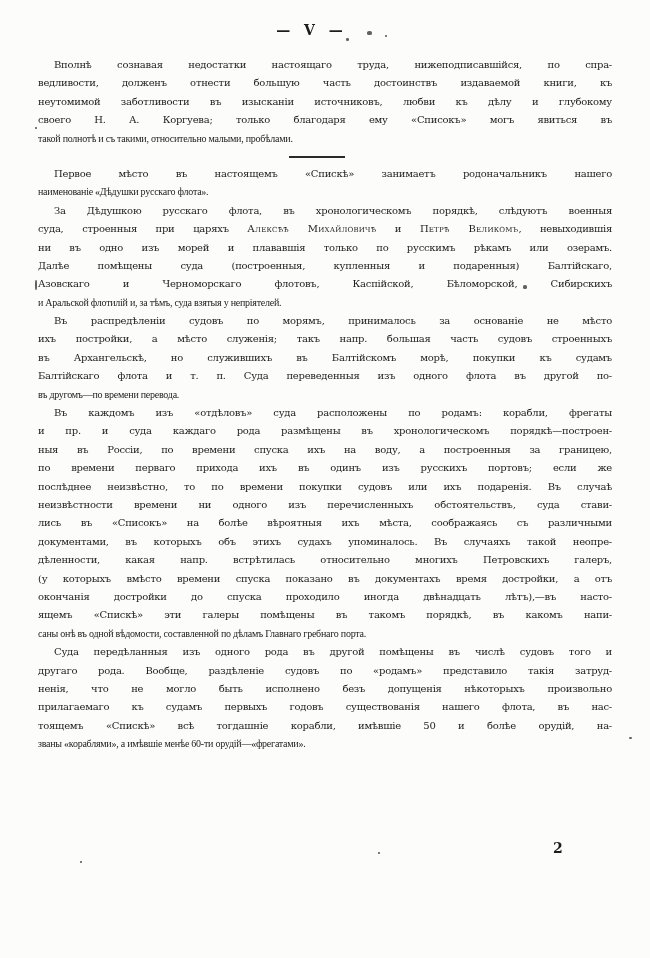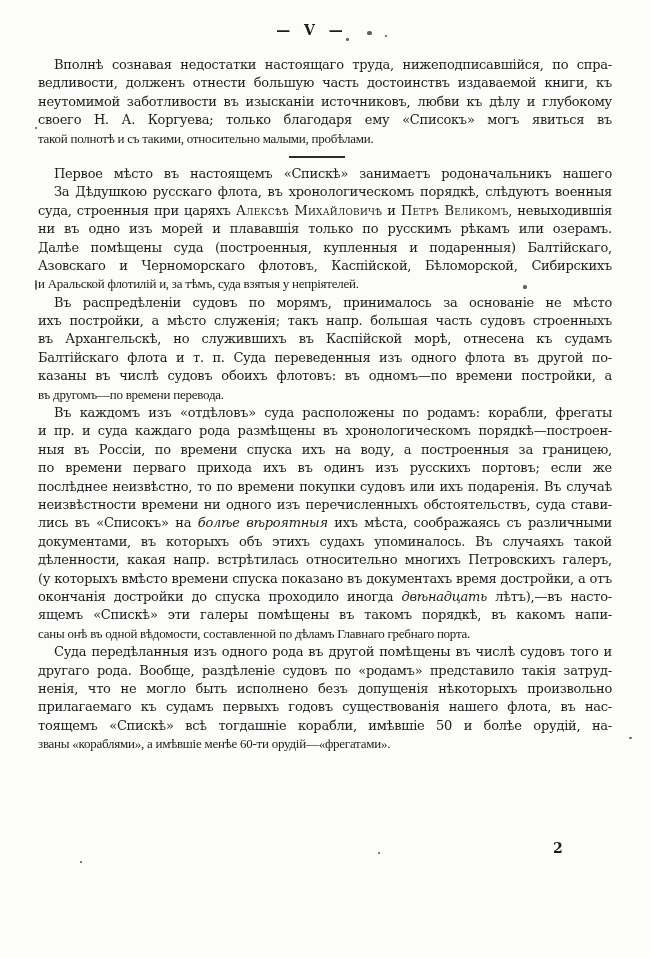--- a/index.html
+++ b/index.html
@@ -33,31 +33,31 @@
   .text-block {
     position: absolute;
     left: 38px;
     top: 56px;
     width: 574px;
   }
   .paragraph { margin: 0; }
   .line {
     height: 18.4px;
     line-height: 18.4px;
-    font-size: 13px;
+    font-size: 10px;
     letter-spacing: -0.25px;
     text-align: justify;
     text-align-last: justify;
     overflow: hidden;
     white-space: normal;
   }
   .line.first { text-indent: 16px; }
   .line.last  { text-align-last: left; font-family: Liberation Serif, serif; }
   .plain { }
-  .italic { font-style: italic; }
+  .italic { }
   .smallcaps { font-variant: small-caps; letter-spacing: 0.2px; }
   .divider {
     width: 56px;
     height: 0;
     border-top: 2px solid #2a2a2a;
     margin: 8px auto 7px auto;
     position: relative;
     left: -8px;
   }
   .page-number {
@@ -85,35 +85,35 @@
       <div class="paragraph">
         <div class="line first"><span class="plain">Вполнѣ сознавая недостатки настоящаго труда, нижеподписавшійся, по спра-</span></div>
         <div class="line"><span class="plain">ведливости, долженъ отнести большую часть достоинствъ издаваемой книги, къ</span></div>
         <div class="line"><span class="plain">неутомимой заботливости въ изысканіи источниковъ, любви къ дѣлу и глубокому</span></div>
         <div class="line"><span class="plain">своего Н. А. Коргуева; только благодаря ему «Списокъ» могъ явиться въ</span></div>
         <div class="line last"><span class="plain">такой полнотѣ и съ такими, относительно малыми, пробѣлами.</span></div>
       </div>
       <div class="divider"></div>
       <div class="paragraph">
         <div class="line first"><span class="plain">Первое мѣсто въ настоящемъ «Спискѣ» занимаетъ родоначальникъ нашего</span></div>
+        <div class="line last"><span class="plain">наименованіе «Дѣдушки русскаго флота».</span></div>
       </div>
       <div class="paragraph">
         <div class="line first"><span class="plain">За Дѣдушкою русскаго флота, въ хронологическомъ порядкѣ, слѣдуютъ военныя</span></div>
         <div class="line"><span class="plain">суда, строенныя при царяхъ </span><span class="smallcaps">Алексѣѣ Михайловичѣ</span><span class="plain"> и </span><span class="smallcaps">Петрѣ Великомъ</span><span class="plain">, невыходившія</span></div>
         <div class="line"><span class="plain">ни въ одно изъ морей и плававшія только по русскимъ рѣкамъ или озерамъ.</span></div>
         <div class="line"><span class="plain">Далѣе помѣщены суда (построенныя, купленныя и подаренныя) Балтійскаго,</span></div>
         <div class="line"><span class="plain">Азовскаго и Черноморскаго флотовъ, Каспійской, Бѣломорской, Сибирскихъ</span></div>
         <div class="line last"><span class="plain">и Аральской флотилій и, за тѣмъ, суда взятыя у непріятелей.</span></div>
       </div>
       <div class="paragraph">
         <div class="line first"><span class="plain">Въ распредѣленіи судовъ по морямъ, принималось за основаніе не мѣсто</span></div>
         <div class="line"><span class="plain">ихъ постройки, а мѣсто служенія; такъ напр. большая часть судовъ строенныхъ</span></div>
-        <div class="line"><span class="plain">въ Архангельскѣ, но служившихъ въ Каспійской морѣ, отнесена къ судамъ</span></div>
+        <div class="line"><span class="plain">въ Архангельскѣ, но служившихъ въ Балтійскомъ морѣ, покупки къ судамъ</span></div>
         <div class="line"><span class="plain">Балтійскаго флота и т. п. Суда переведенныя изъ одного флота въ другой по-</span></div>
-        <div class="line"><span class="plain">казаны въ числѣ судовъ обоихъ флотовъ: въ одномъ—по времени постройки, а</span></div>
         <div class="line last"><span class="plain">въ другомъ—по времени перевода.</span></div>
       </div>
       <div class="paragraph">
         <div class="line first"><span class="plain">Въ каждомъ изъ «отдѣловъ» суда расположены по родамъ: корабли, фрегаты</span></div>
         <div class="line"><span class="plain">и пр. и суда каждаго рода размѣщены въ хронологическомъ порядкѣ—построен-</span></div>
         <div class="line"><span class="plain">ныя въ Россіи, по времени спуска ихъ на воду, а построенныя за границею,</span></div>
         <div class="line"><span class="plain">по времени перваго прихода ихъ въ одинъ изъ русскихъ портовъ; если же</span></div>
         <div class="line"><span class="plain">послѣднее неизвѣстно, то по времени покупки судовъ или ихъ подаренія. Въ случаѣ</span></div>
         <div class="line"><span class="plain">неизвѣстности времени ни одного изъ перечисленныхъ обстоятельствъ, суда стави-</span></div>
         <div class="line"><span class="plain">лись въ «Списокъ» на </span><span class="italic">болѣе вѣроятныя</span><span class="plain"> ихъ мѣста, соображаясь съ различными</span></div>

